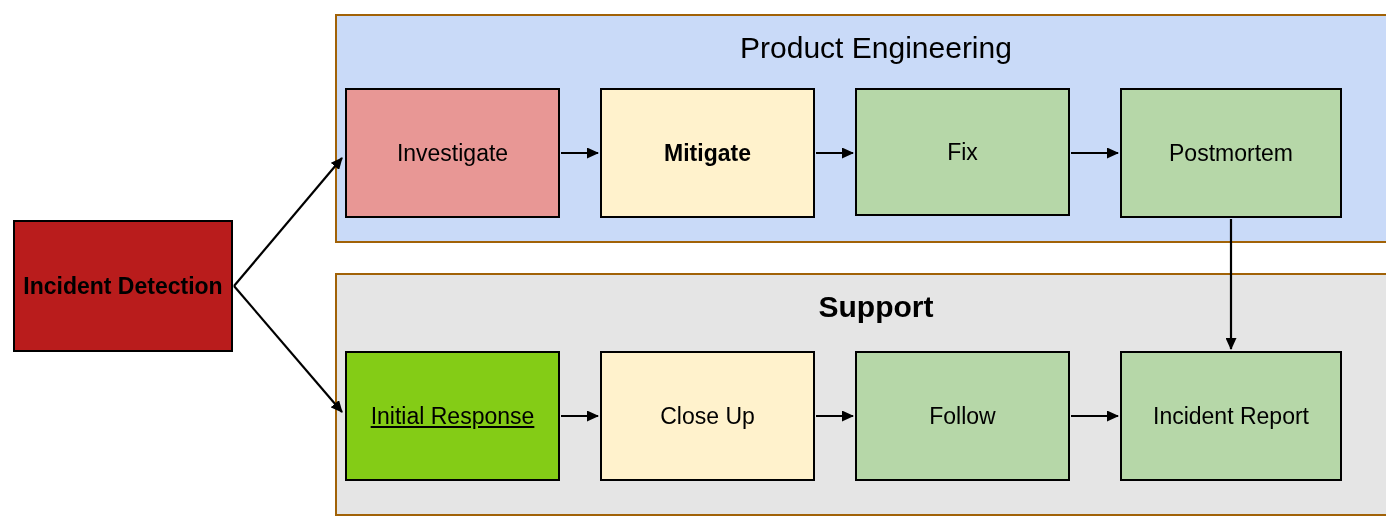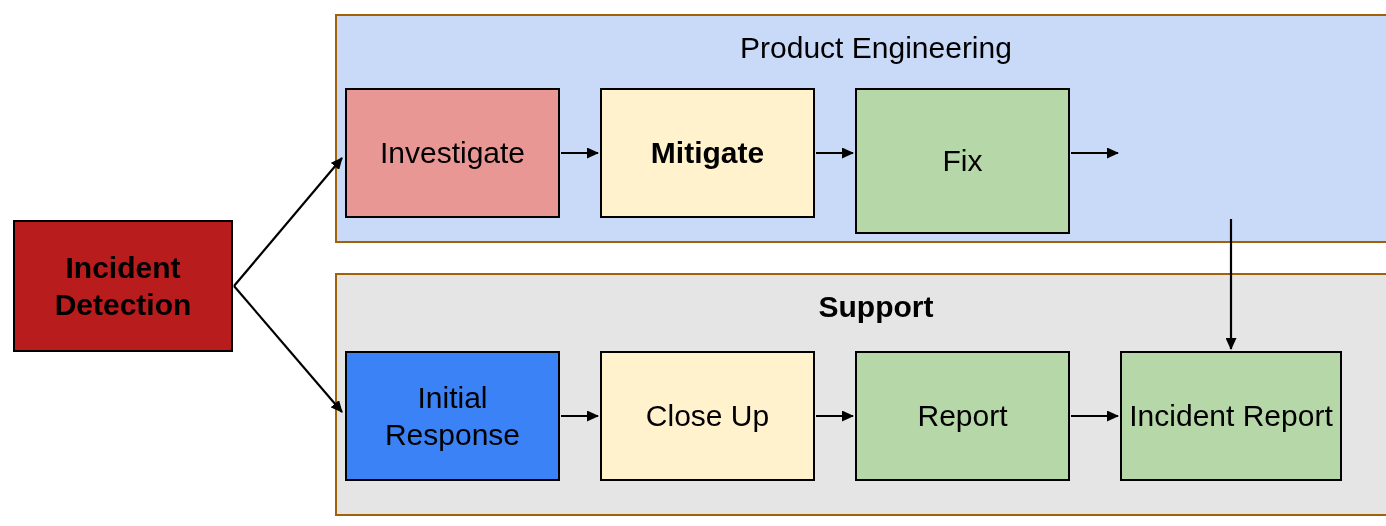--- a/index.html
+++ b/index.html
@@ -30,32 +30,32 @@
     color: #000000;
   }
   .node {
     position: absolute;
     border: 2px solid #000000;
     box-sizing: border-box;
     display: flex;
     align-items: center;
     justify-content: center;
     text-align: center;
-    font-size: 30px;
+    font-size: 23px;
     line-height: 1.25;
     color: #000000;
   }
   #incident-detection { left: 13px;   top: 220px; width: 220px; height: 132px; }
 
   #container-product-engineering { left: 291px; top: 14px;  width: 1082px; height: 229px; }
   #container-support             { left: 291px; top: 273px; width: 1082px; height: 243px; }
 
   #node-investigate { left: 345px;  top: 88px; width: 215px; height: 130px; }
   #node-mitigate    { left: 600px;  top: 88px; width: 215px; height: 130px; }
-  #node-fix         { left: 855px;  top: 88px; width: 215px; height: 146px; }
+  #node-fix         { left: 855px;  top: 88px; width: 215px; height: 128px; }
   #node-postmortem  { left: 1120px; top: 88px; width: 222px; height: 130px; }
 
   #node-initial-response { left: 345px;  top: 351px; width: 215px; height: 130px; }
   #node-follow-up        { left: 600px;  top: 351px; width: 215px; height: 130px; }
   #node-close            { left: 855px;  top: 351px; width: 215px; height: 130px; }
   #node-incident-report  { left: 1120px; top: 351px; width: 222px; height: 130px; }
 
   .edges-layer {
     position: absolute;
     left: 0; top: 0;
@@ -83,26 +83,27 @@
   </div>
 
   <div class="node" id="incident-detection" style="background-color: #b91c1c; font-weight: bold;">Incident Detection</div>
 
   <div class="node" id="node-investigate" style="background-color: rgb(232, 151, 149);">Investigate</div>
 
   <div class="node" id="node-mitigate" style="background-color: rgb(255, 242, 204); font-weight: bold;">Mitigate</div>
 
   <div class="node" id="node-fix" style="background-color: rgb(182, 215, 168);">Fix</div>
 
+  <div class="node" id="node-postmortem" style="background-color: rgb(182, 215, 168);">Postmortem</div>
 
-  <div class="node" id="node-initial-response" style="background-color: #3b82f6;">Initial Response</div>
+  <div class="node" id="node-initial-response" style="background-color: #84cc16; text-decoration: underline;">Initial Response</div>
 
   <div class="node" id="node-follow-up" style="background-color: rgb(255, 242, 204);">Close Up</div>
 
-  <div class="node" id="node-close" style="background-color: rgb(182, 215, 168);">Report</div>
+  <div class="node" id="node-close" style="background-color: rgb(182, 215, 168);">Follow</div>
 
   <div class="node" id="node-incident-report" style="background-color: rgb(182, 215, 168);">Incident Report</div>
 
   <svg class="edges-layer" viewBox="0 0 1386 526" xmlns="http://www.w3.org/2000/svg">
     <defs>
       <marker id="arrowhead" markerUnits="userSpaceOnUse" markerWidth="13" markerHeight="11" refX="11" refY="5.5" orient="auto">
         <path d="M0,0 L12,5.5 L0,11 Z" fill="#000000"></path>
       </marker>
     </defs>
 

